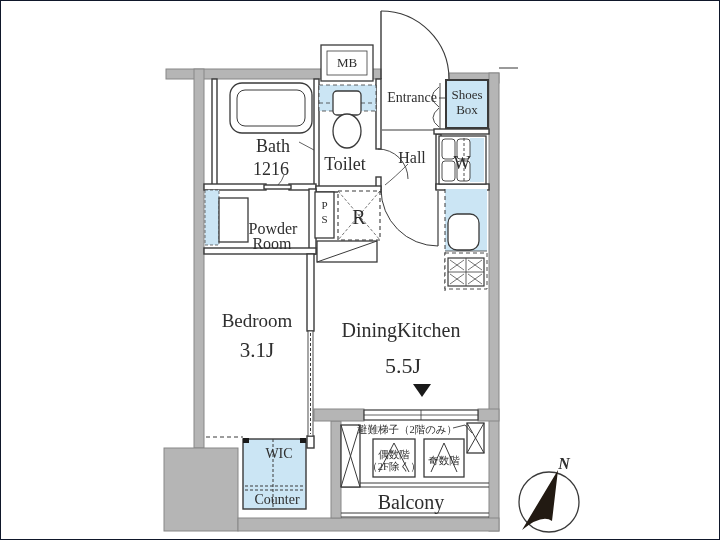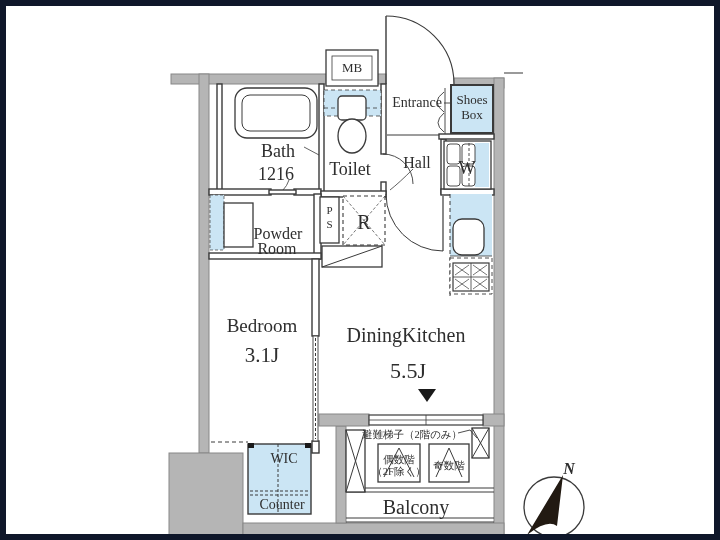--- a/index.html
+++ b/index.html
@@ -1,17 +1,17 @@
 <!DOCTYPE html>
 <html><head>
 <meta charset="utf-8">
 <style>
   html,body{margin:0;padding:0;background:#ffffff;}
   .canvas{position:relative;width:720px;height:540px;background:#ffffff;
-          border:6px solid #0f172a;box-sizing:border-box;overflow:hidden;
+          border:1px solid #0f172a;box-sizing:border-box;overflow:hidden;
           font-family:"Liberation Serif", serif;}
   svg{position:absolute;left:0;top:0;}
   svg text{font-family:"Liberation Serif", serif;fill:#2e2e2e;}
   .wall{fill:#b5b5b5;stroke:#878787;stroke-width:1;}
   .part{fill:#ffffff;stroke:#3a3a3a;stroke-width:1.4;}
   .fix{fill:#ffffff;stroke:#3a3a3a;stroke-width:1.3;}
   .blue{fill:#cbe5f4;}
   .ln{stroke:#3a3a3a;fill:none;}
   .dash{stroke-dasharray:4 3;}
   .dash2{stroke-dasharray:3 2;}

